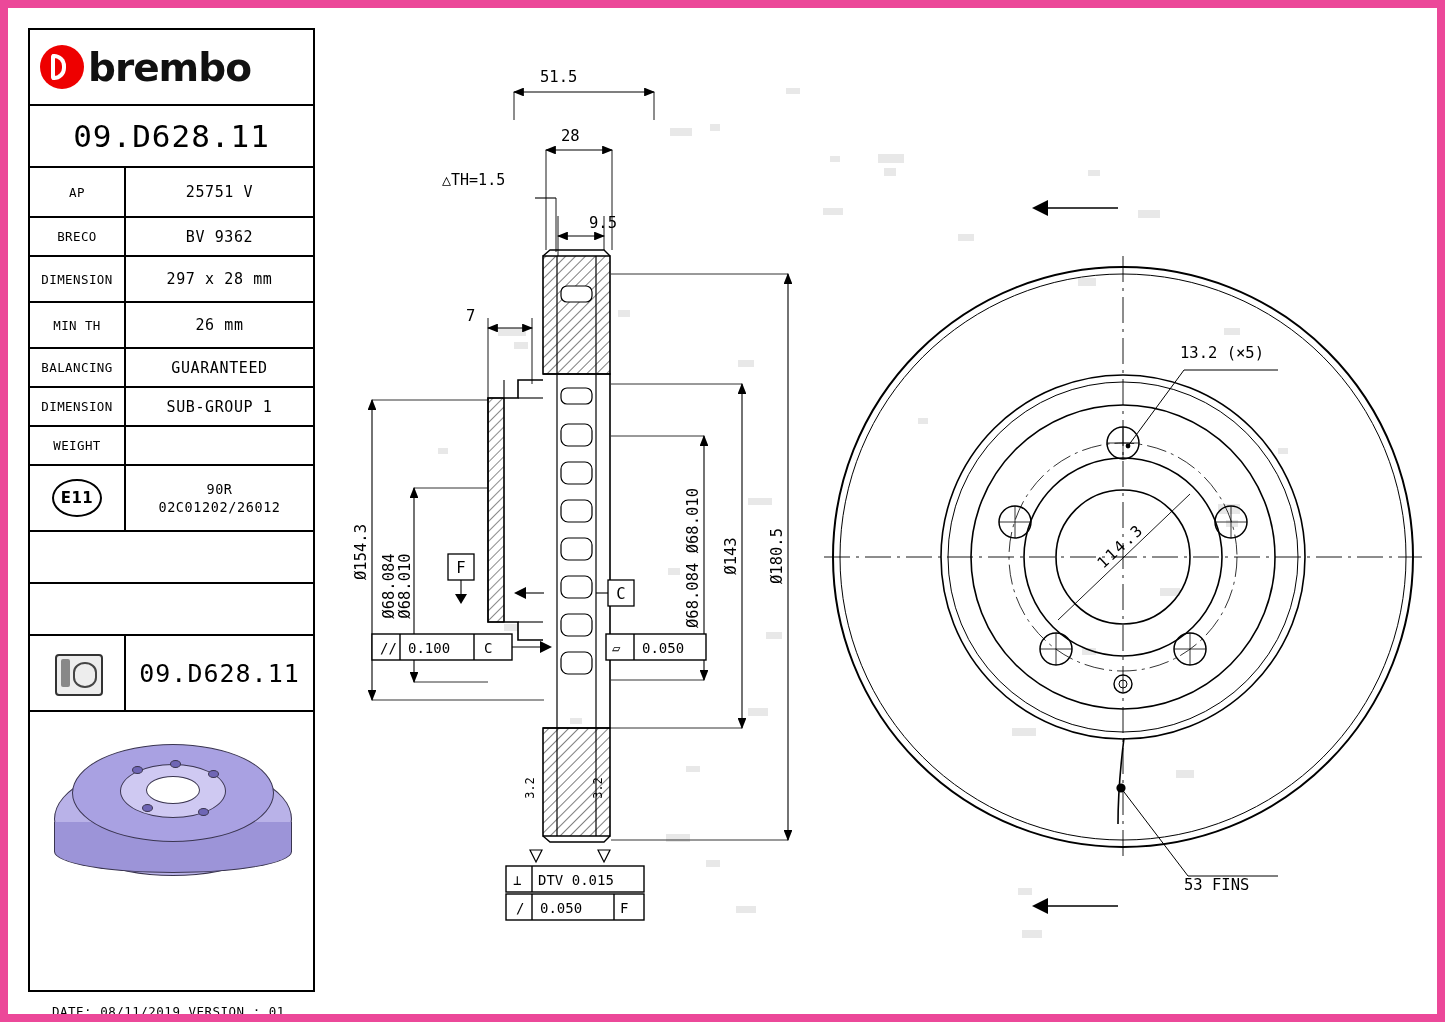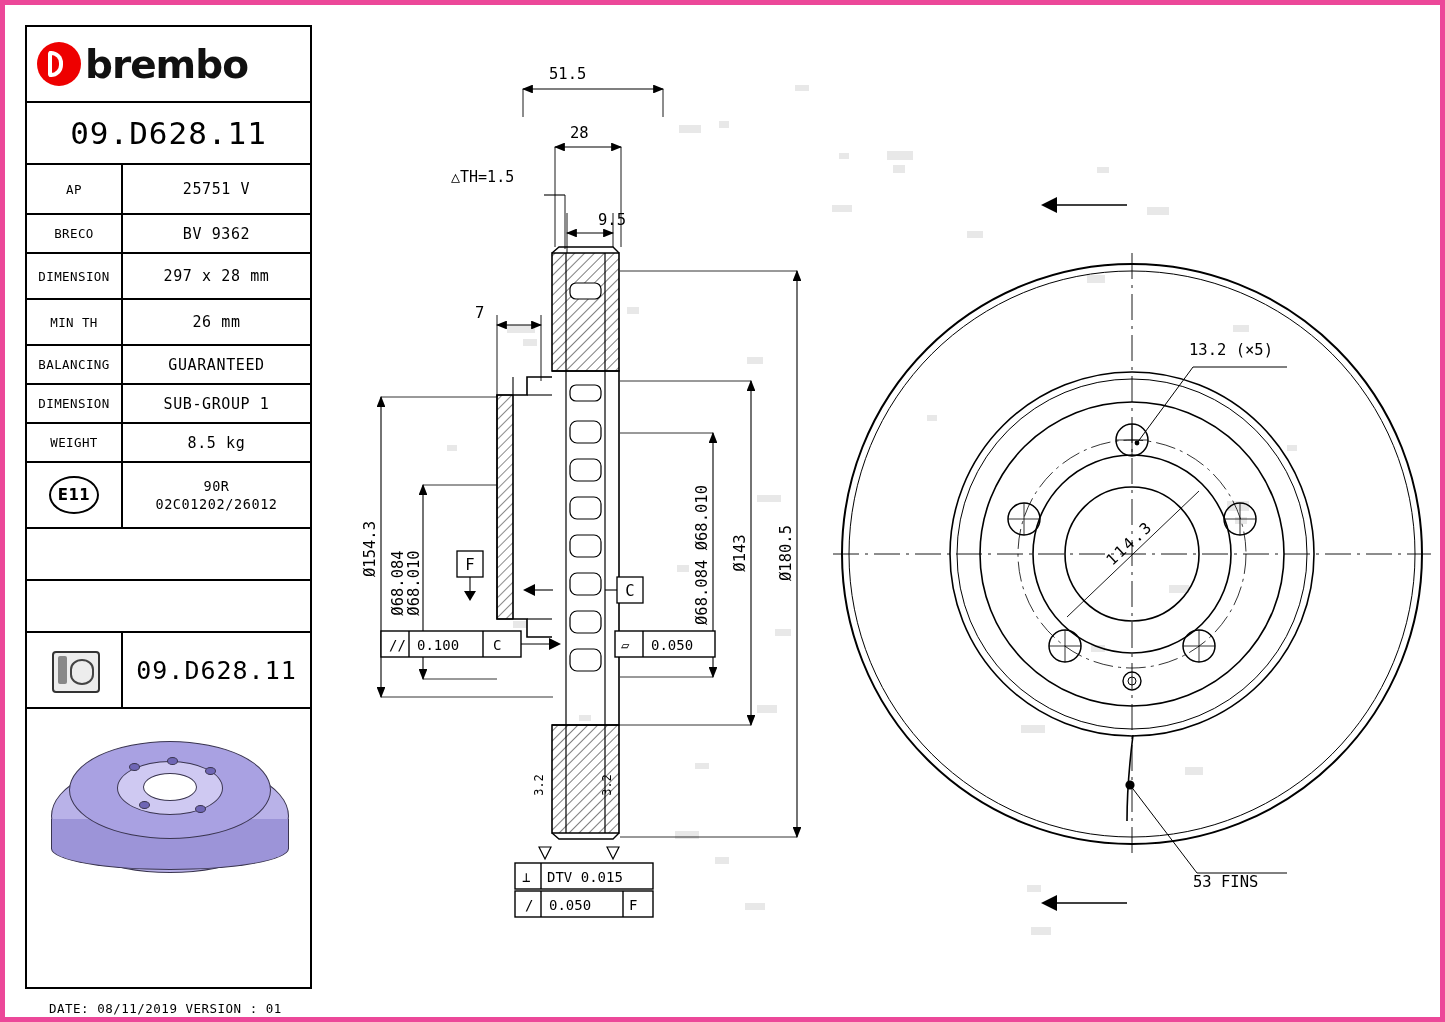--- a/index.html
+++ b/index.html
@@ -1,17 +1,17 @@
 <!DOCTYPE html>
 <html><head>
 <meta charset="utf-8">
 <style>
   html,body{margin:0;padding:0;background:#fff;}
   body{width:1445px;height:1022px;font-family:"DejaVu Sans Mono",monospace;color:#000;}
-  #sheet{position:relative;width:1445px;height:1022px;box-sizing:border-box;border:5px solid #ec4899;background:#fff;overflow:hidden;}
+  #sheet{position:relative;width:1445px;height:1022px;box-sizing:border-box;border:8px solid #ec4899;background:#fff;overflow:hidden;}
   
   #info{position:absolute;left:20px;top:20px;width:287px;height:964px;box-sizing:border-box;border:2px solid #000;background:#fff;}
   .row{box-sizing:border-box;border-bottom:2px solid #000;display:flex;align-items:center;width:100%;}
   .cellL{box-sizing:border-box;border-right:2px solid #000;height:100%;display:flex;align-items:center;justify-content:center;font-size:12.5px;letter-spacing:.4px;}
   .cellR{box-sizing:border-box;height:100%;display:flex;align-items:center;justify-content:center;font-size:15px;letter-spacing:.6px;flex:1;}
   #logo{height:76px;display:flex;align-items:center;justify-content:flex-start;padding-left:10px;box-sizing:border-box;border-bottom:2px solid #000;}
   #logo .mark{width:44px;height:44px;border-radius:50%;background:#e00;position:relative;flex:0 0 auto;}
   #logo .mark:after{content:"";position:absolute;left:11px;top:9px;width:15px;height:26px;border:4px solid #fff;border-radius:3px 12px 12px 3px;box-sizing:border-box;}
   #logo .wordmark{font-family:"DejaVu Sans",sans-serif;font-weight:bold;font-size:39px;letter-spacing:-1px;margin-left:4px;color:#111;}
   #code{height:62px;display:flex;align-items:center;justify-content:center;box-sizing:border-box;border-bottom:2px solid #000;font-size:31px;letter-spacing:1px;}
@@ -31,21 +31,21 @@
   
   #disc3d{width:252px;height:168px;position:relative;}
   .d3-base{position:absolute;left:8px;top:36px;width:236px;height:112px;background:#b9b2e8;border:1.4px solid #3a3550;border-radius:50%/50%;}
   .d3-face{position:absolute;left:26px;top:18px;width:200px;height:96px;background:#a9a1e2;border:1.4px solid #3a3550;border-radius:50%/50%;}
   .d3-hub{position:absolute;left:74px;top:38px;width:104px;height:52px;background:#cfc9f2;border:1.4px solid #3a3550;border-radius:50%/50%;}
   .d3-bore{position:absolute;left:100px;top:50px;width:52px;height:26px;background:#fff;border:1.4px solid #3a3550;border-radius:50%/50%;}
   .d3-edge{position:absolute;left:8px;top:96px;width:236px;height:50px;border:1.4px solid #3a3550;border-top:none;border-radius:0 0 50% 50%/0 0 42% 42%;background:#9c94d8;}
   .d3-hole{position:absolute;width:9px;height:6px;background:#6f66b5;border:1px solid #3a3550;border-radius:50%;}
   #datefoot{position:absolute;left:44px;top:996px;font-size:12.5px;letter-spacing:.5px;}
   
-  #draw{position:absolute;left:322px;top:20px;width:1116px;height:964px;}
+  #draw{position:absolute;left:310px;top:20px;width:1116px;height:964px;}
   svg{display:block;}
   .sp{fill:#e8e8e8;}
 </style>
 </head>
 <body>
 
 <div id="sheet">
 
   <div id="info">
 
@@ -75,21 +75,20 @@
     <div class="row" style="height:39px">
       <div class="cellL" style="width:96px">BALANCING</div>
       <div class="cellR">GUARANTEED</div>
     </div>
     <div class="row" style="height:39px">
       <div class="cellL" style="width:96px">DIMENSION</div>
       <div class="cellR">SUB-GROUP 1</div>
     </div>
     <div class="row" style="height:39px">
       <div class="cellL" style="width:96px">WEIGHT</div>
-      <div class="cellR">8.5 kg</div>
     </div>
 
     <div class="row" id="e11row">
       <div class="cellL">
         <span style="display:inline-flex;align-items:center;justify-content:center;width:46px;height:34px;border:2px solid #000;border-radius:50%;font-family:'DejaVu Sans',sans-serif;font-weight:bold;font-size:15px;">E11</span>
       </div>
       <div class="cellR">
         <span>90R</span>
         <span>02C01202/26012</span>
       </div>

